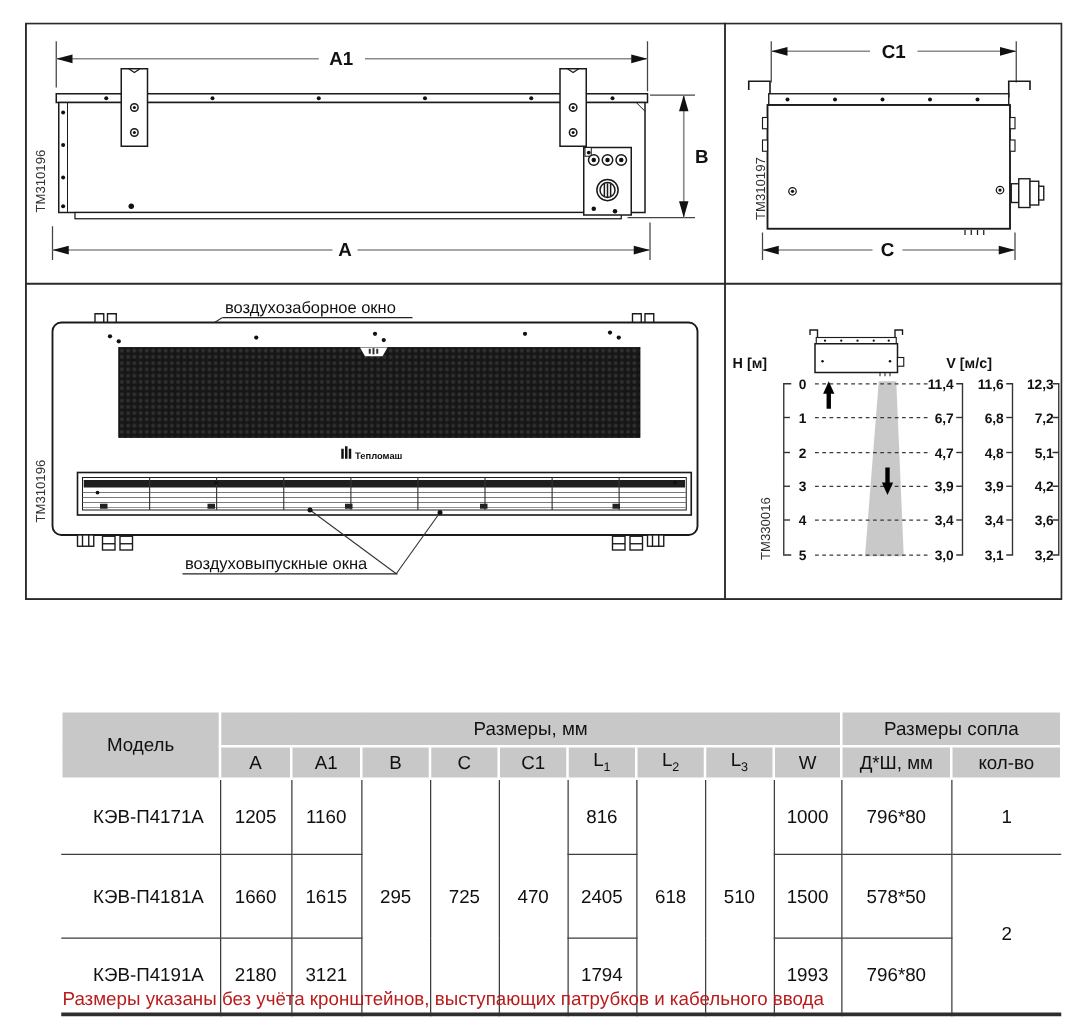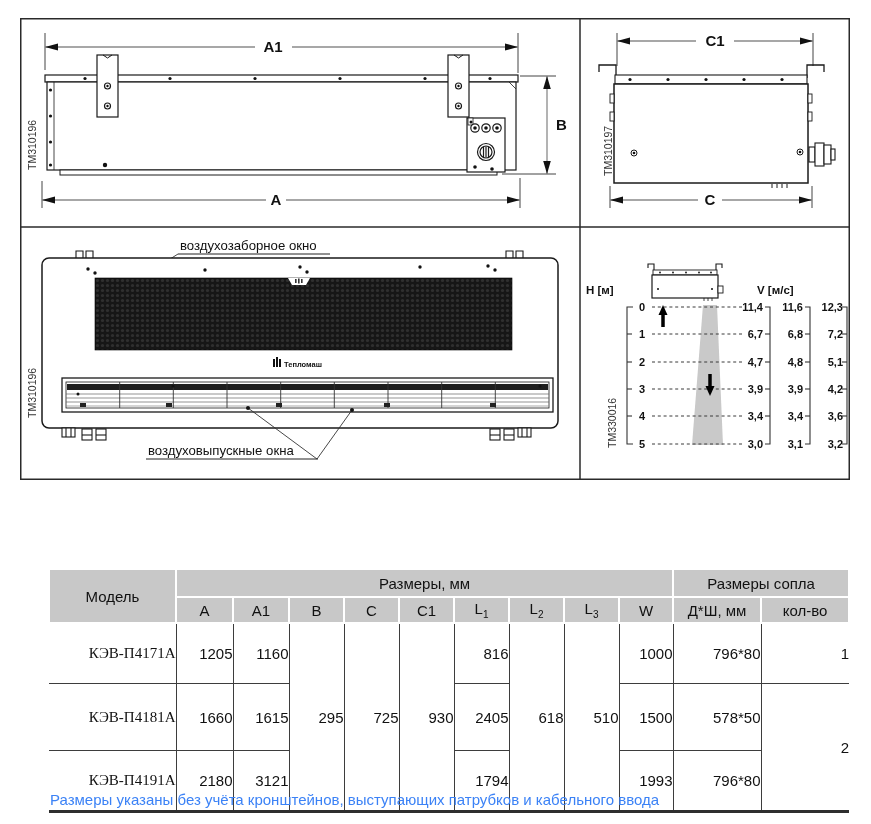--- a/index.html
+++ b/index.html
@@ -6,28 +6,28 @@
   .page{position:relative;width:871px;height:824px;background:#ffffff;overflow:hidden;
         font-family:"Liberation Sans",sans-serif;color:#111;}
   .figure{position:absolute;left:20px;top:18px;width:830px;height:462px;}
   svg{font-family:"Liberation Sans",sans-serif;}
   .dims{position:absolute;left:48px;top:568px;width:800px;border-collapse:collapse;
         table-layout:fixed;border-bottom:3px solid #2e2e2e;}
   .dims th{background:#c8c8c8;border:2px solid #ffffff;font-weight:normal;
            font-size:15px;text-align:center;padding:0;}
   .dims thead tr.group th{height:26px;}
   .dims thead tr.cols th{height:24px;}
-  .dims td{border:1px solid #3d3d3d;text-align:right;font-size:15px;padding:0;}
-  .dims td.model{text-align:right;padding-left:13px;border-left:none;font-family:Liberation Serif, serif;}
+  .dims td{border:1px solid #3d3d3d;text-align:center;font-size:15px;padding:0;}
+  .dims td.model{text-align:center;padding-left:13px;border-left:none;}
   .dims td.count{border-right:none;}
   .dims tr.r1 td{height:59px;}
   .dims tr.r2 td{height:66px;}
   .dims tr.r3 td{height:59px;}
   .dims sub{font-size:10px;}
-  .footnote{position:absolute;left:50px;top:791px;font-size:15px;color:#3b82f6;}
+  .footnote{position:absolute;left:50px;top:791px;font-size:15px;color:#b91c1c;}
 </style>
 </head>
 <body>
 
 <div class="page">
 
   <div class="figure">
     <svg width="830" height="462" viewBox="0 0 830 462">
       <defs>
         <pattern id="mesh" width="5" height="5" patternUnits="userSpaceOnUse">
@@ -426,21 +426,21 @@
         <th>кол-во</th>
       </tr>
     </thead>
     <tbody>
       <tr class="r1">
         <td class="model">КЭВ-П4171А</td>
         <td>1205</td>
         <td>1160</td>
         <td rowspan="3">295</td>
         <td rowspan="3">725</td>
-        <td rowspan="3">930</td>
+        <td rowspan="3">470</td>
         <td>816</td>
         <td rowspan="3">618</td>
         <td rowspan="3">510</td>
         <td>1000</td>
         <td>796*80</td>
         <td class="count">1</td>
       </tr>
       <tr class="r2">
         <td class="model">КЭВ-П4181А</td>
         <td>1660</td>

